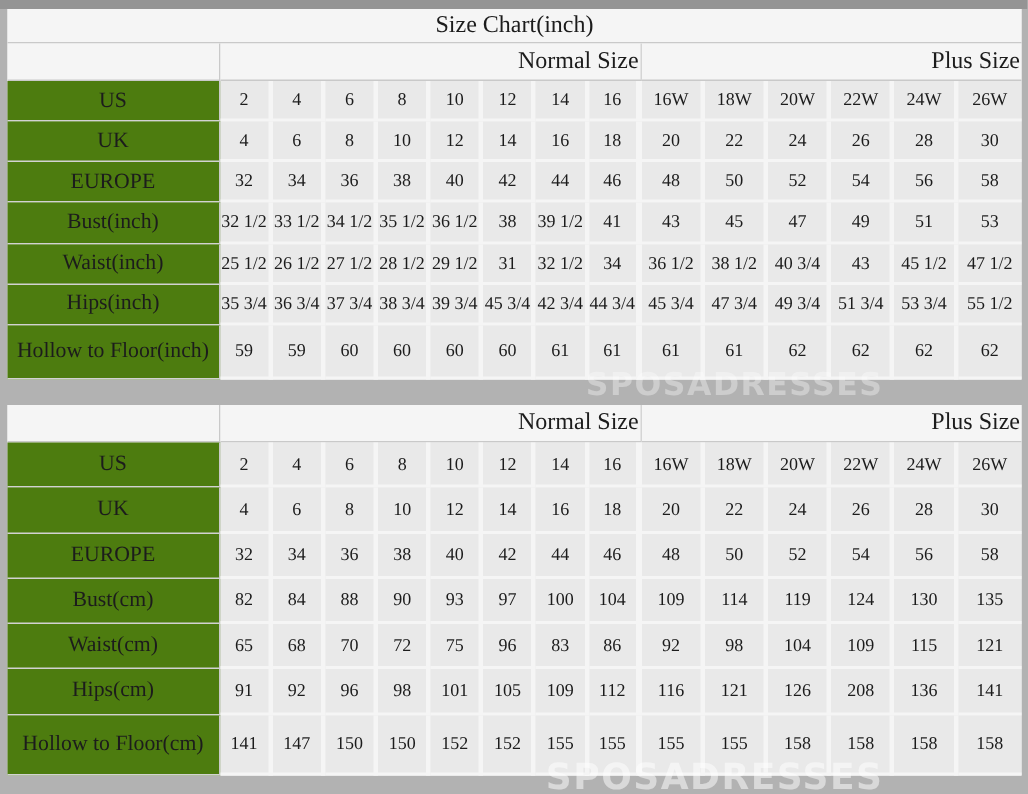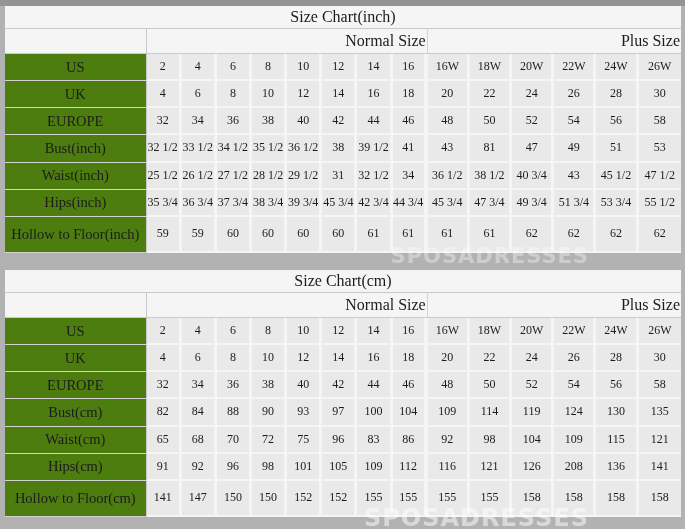--- a/index.html
+++ b/index.html
@@ -181,21 +181,21 @@
             <th class="label">Bust(inch)</th>
             <td class="data">32 1/2</td>
             <td class="data">33 1/2</td>
             <td class="data">34 1/2</td>
             <td class="data">35 1/2</td>
             <td class="data">36 1/2</td>
             <td class="data">38</td>
             <td class="data">39 1/2</td>
             <td class="data grp-end">41</td>
             <td class="data">43</td>
-            <td class="data">81</td>
+            <td class="data">45</td>
             <td class="data">47</td>
             <td class="data">49</td>
             <td class="data">51</td>
             <td class="data">53</td>
           </tr>
           <tr>
             <th class="label">Waist(inch)</th>
             <td class="data">25 1/2</td>
             <td class="data">26 1/2</td>
             <td class="data">27 1/2</td>
@@ -262,23 +262,20 @@
           <col class="normal-col">
           <col class="normal-col">
         <col class="plus-col">
           <col class="plus-col">
           <col class="plus-col">
           <col class="plus-col">
         <col class="plus-col">
           <col class="plus-col">
       </colgroup>
       <thead>
-        <tr class="title-row">
-          <td colspan="15">Size Chart(cm)</td>
-        </tr>
         <tr class="group-row">
           <td class="corner"></td>
           <td colspan="8" class="grp-normal">Normal Size</td>
           <td colspan="6">Plus Size</td>
         </tr>
       </thead>
       <tbody>
           <tr>
             <th class="label">US</th>
             <td class="data">2</td>

